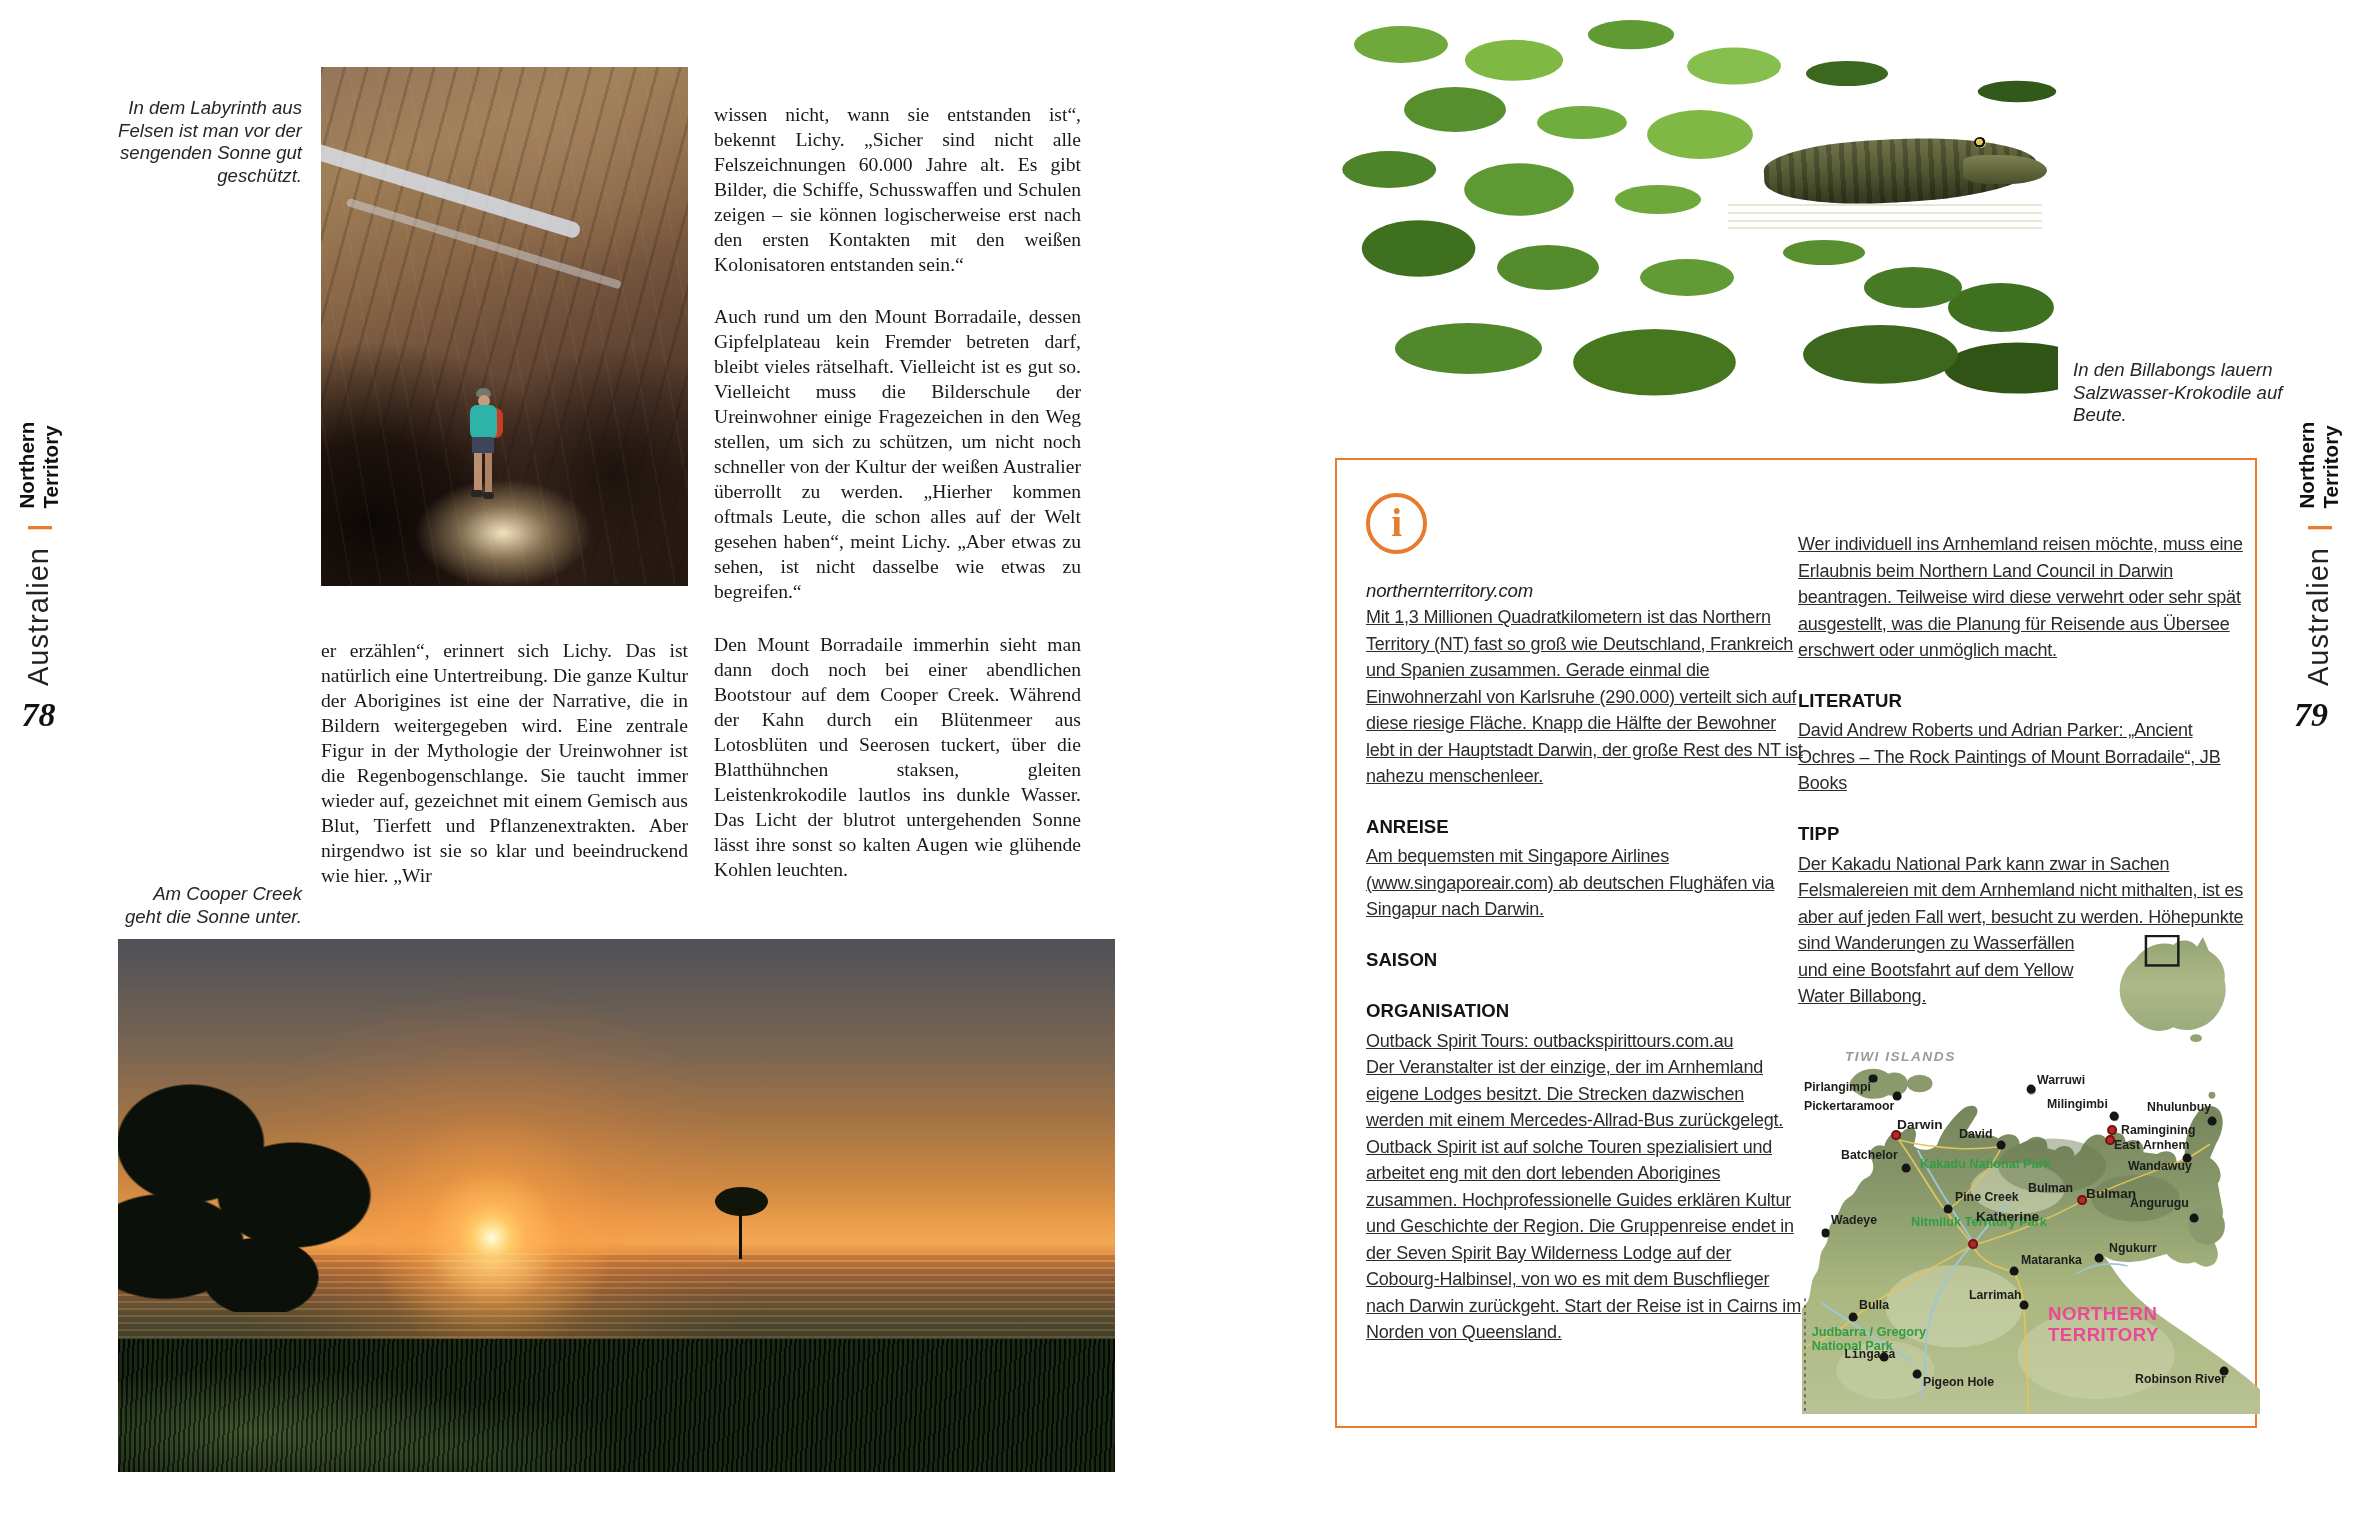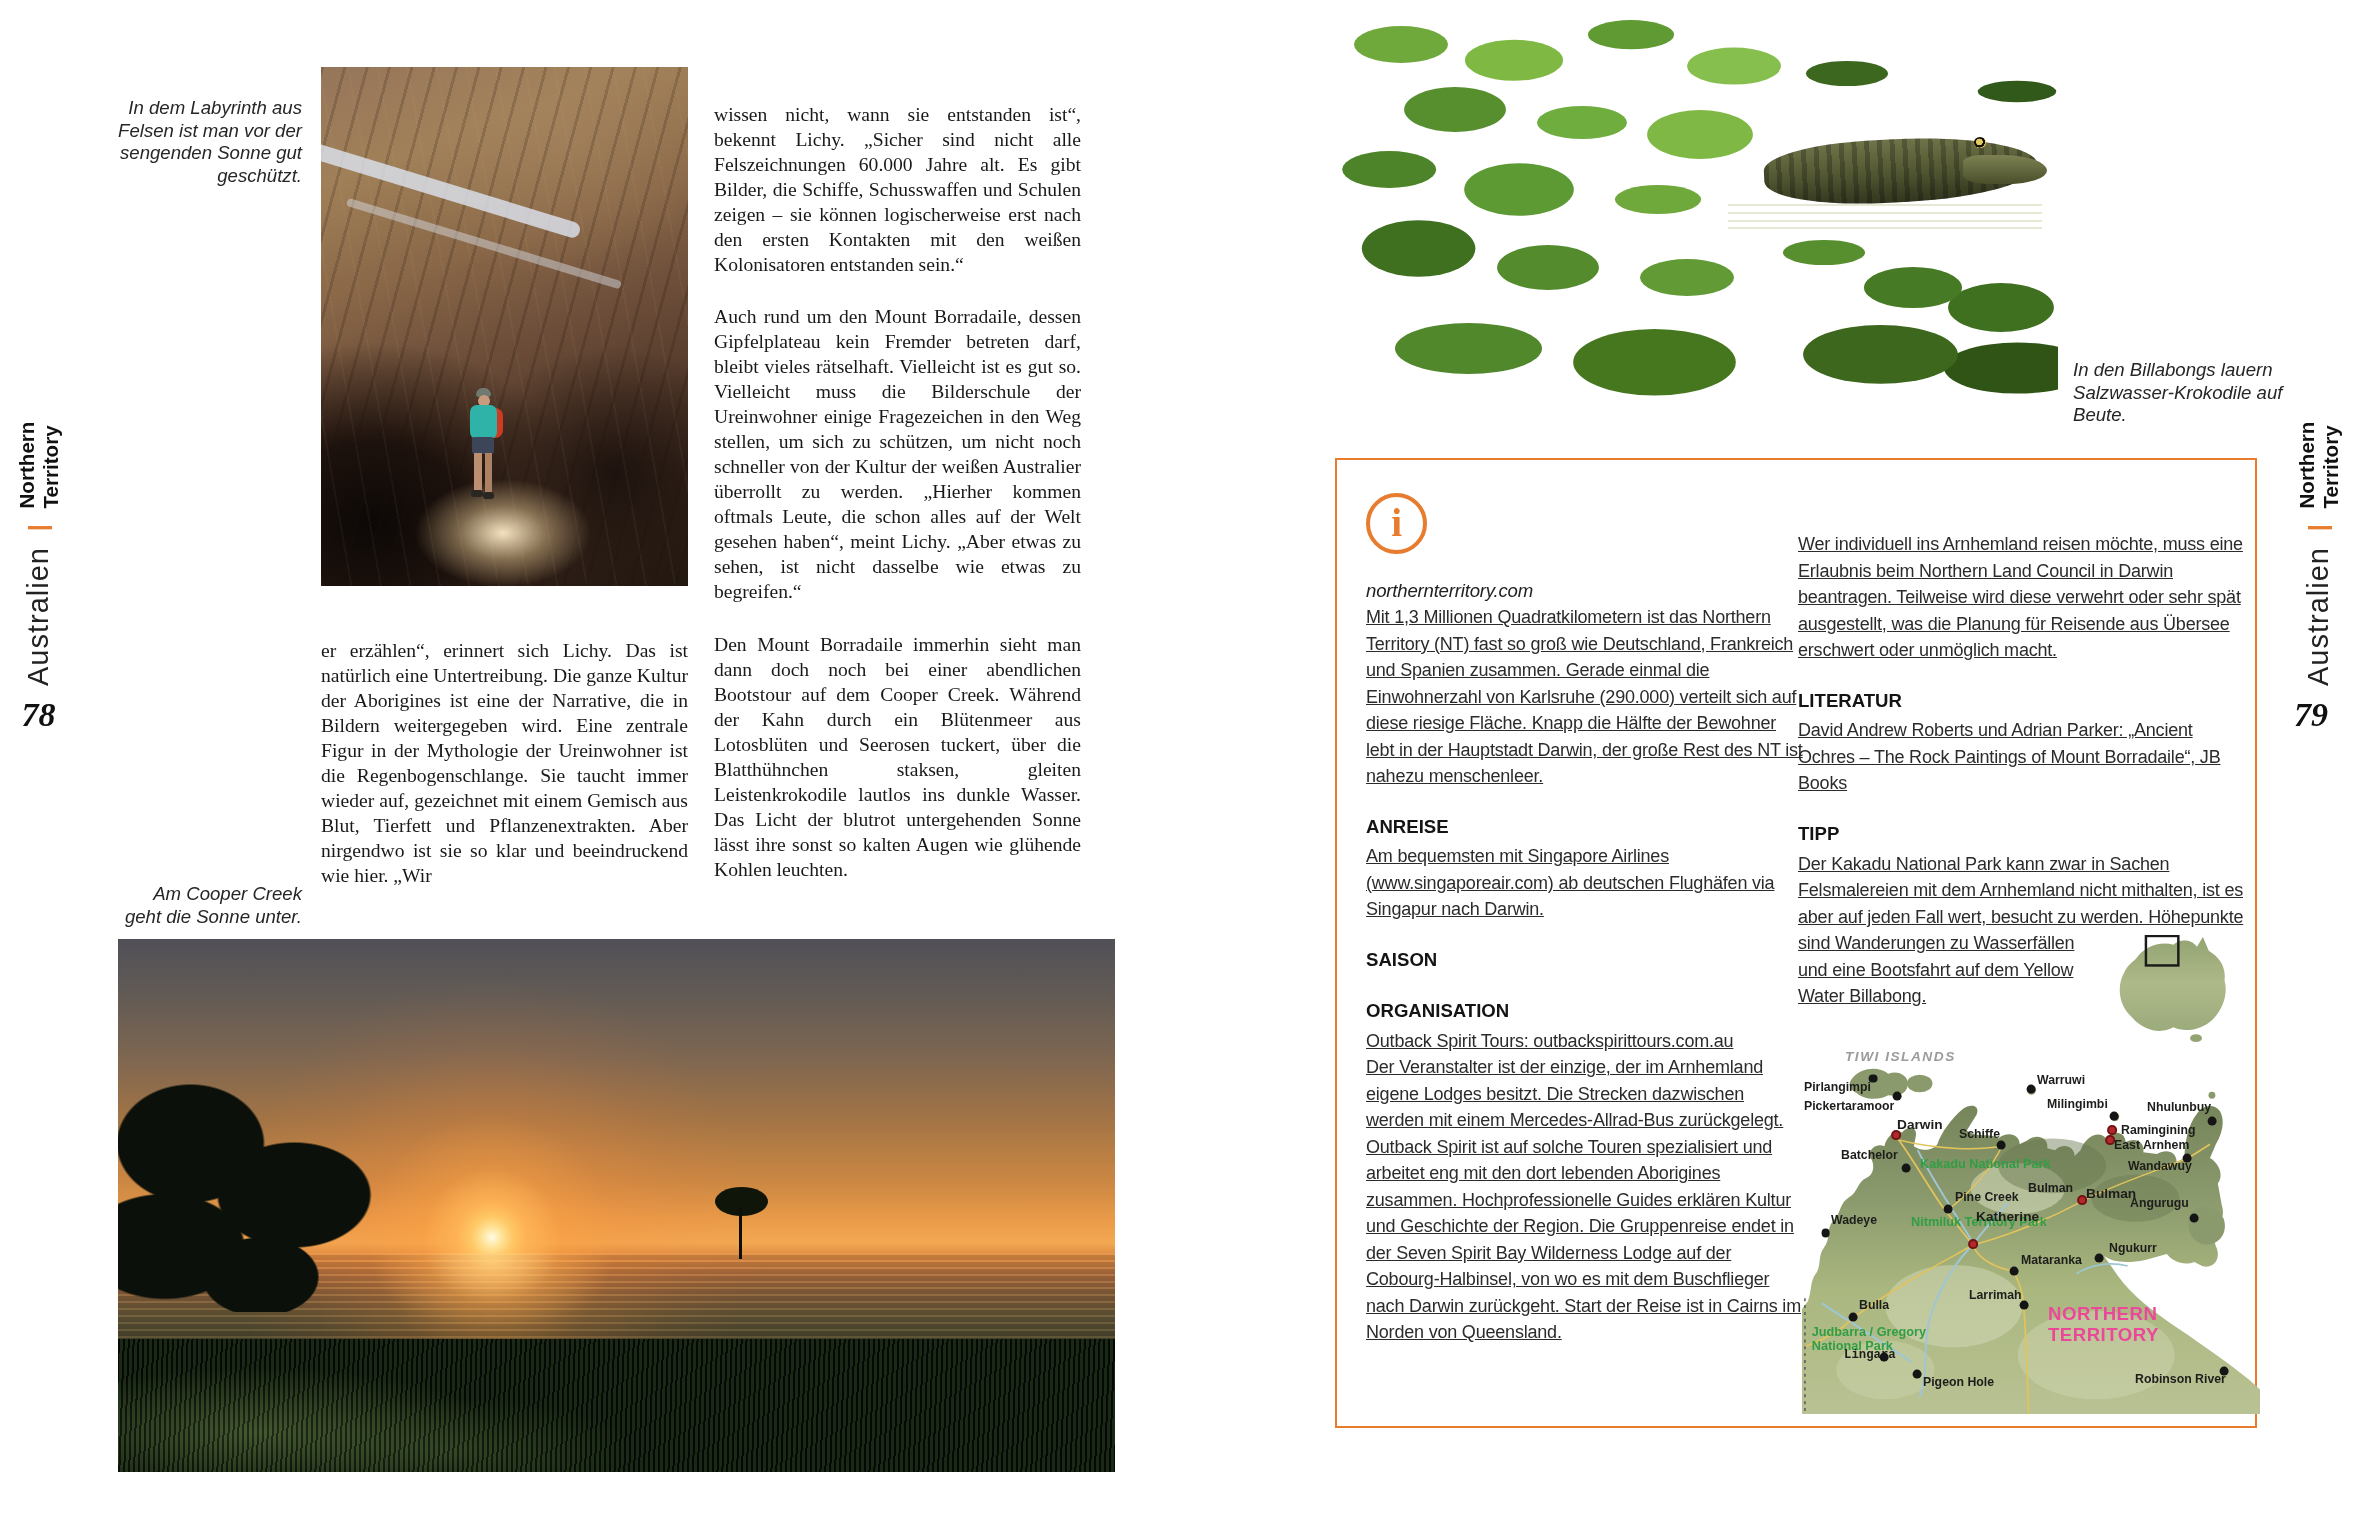--- a/index.html
+++ b/index.html
@@ -279,21 +279,21 @@
         <div class="mlabel" style="left: 2px; top: 24.5px;">Pirlangimpi</div>
         <span class="mdot" style="left: 71px; top: 22.5px;"></span>
         <div class="mlabel" style="left: 2px; top: 44px;">Pickertaramoor</div>
         <span class="mdot" style="left: 95px; top: 40px;"></span>
         <div class="mlabel" style="left: 235px; top: 17.6px;">Warruwi</div>
         <span class="mdot" style="left: 229px; top: 33px;"></span>
         <div class="mlabel" style="left: 245px; top: 42px;">Milingimbi</div>
         <span class="mdot" style="left: 312px; top: 60px;"></span>
         <div class="mlabel big" style="left: 95px; top: 62px;">Darwin</div>
         <span class="mdot red" style="left: 94px; top: 79px;"></span>
-        <div class="mlabel" style="left: 157px; top: 72px;">Schiffe</div>
+        <div class="mlabel" style="left: 157px; top: 72px;">David</div>
         <span class="mdot" style="left: 199px; top: 89px;"></span>
         <div class="mlabel" style="left: 39px; top: 93px;">Batchelor</div>
         <span class="mdot" style="left: 104px; top: 112px;"></span>
         <div class="mlabel park" style="left: 118px; top: 102px;">Kakadu National Park</div>
         <div class="mlabel" style="left: 153px; top: 135px;">Pine Creek</div>
         <span class="mdot" style="left: 146px; top: 153px;"></span>
         <div class="mlabel" style="left: 226px; top: 126px;">Bulman</div>
         <div class="mlabel big" style="left: 284px; top: 131px;">Bulman</div>
         <span class="mdot red" style="left: 280px; top: 144px;"></span>
         <div class="mlabel" style="left: 29px; top: 158px;">Wadeye</div>

